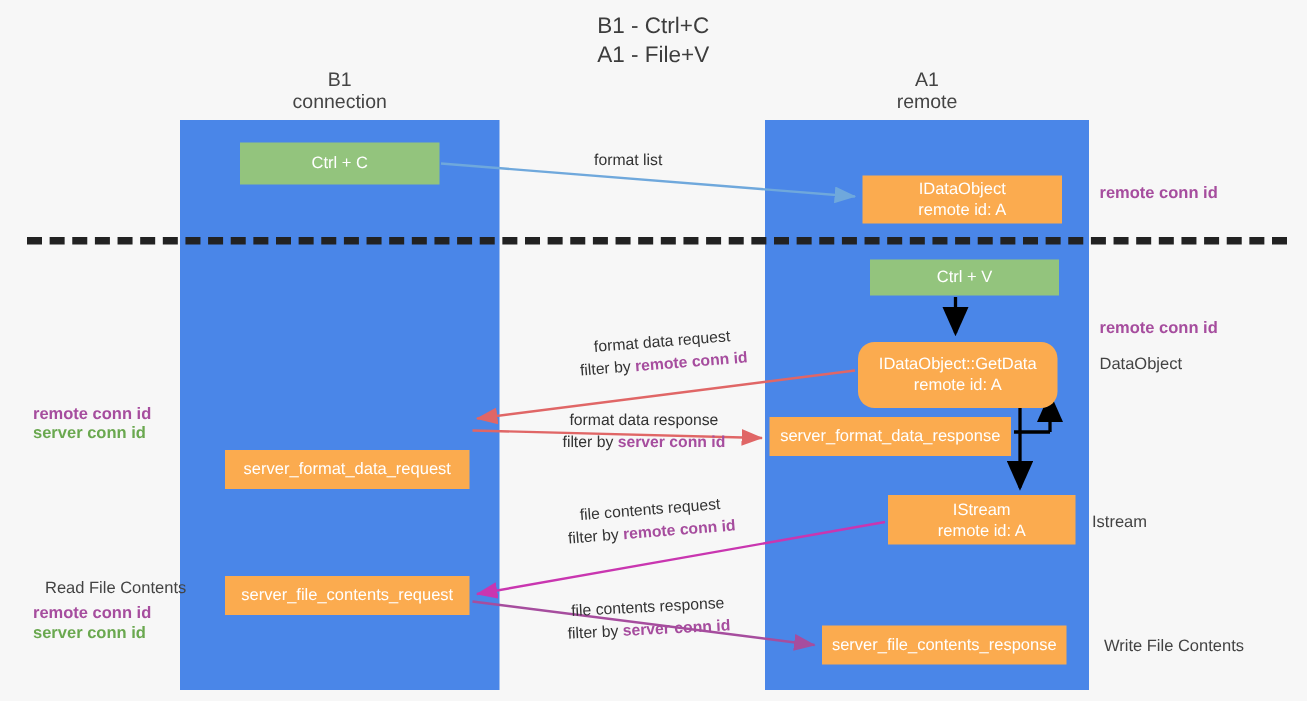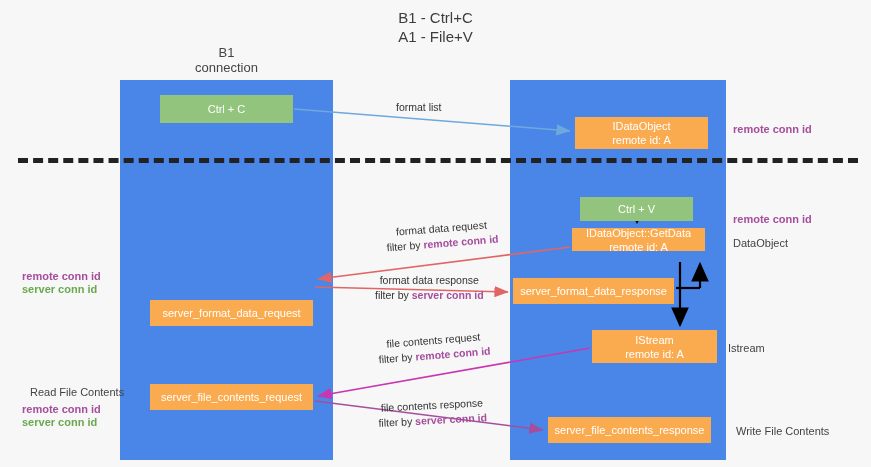--- a/index.html
+++ b/index.html
@@ -69,22 +69,22 @@
     line-height: 14px;
     text-align: center;
     white-space: pre-line;
     padding: 2px 4px;
   }
   .node.green { background: #93c47d; }
   .node.orange { background: #fbab4f; }
 
   #n-ctrlc  { left: 160px; top: 95px;  width: 133px; height: 28px; }
   #n-idataobject { left: 575px; top: 117px; width: 133px; height: 32px; }
-  #n-ctrlv  { left: 580px; top: 173px; width: 113px; height: 24px; margin-top: 24px; }
-  #n-getdata { left: 572px; top: 228px; width: 133px; height: 23px; }
+  #n-ctrlv  { left: 580px; top: 173px; width: 126px; height: 24px; }
+  #n-getdata { left: 572px; top: 228px; width: 133px; height: 44px; border-radius: 11px; }
   #n-sfdreq { left: 150px; top: 268px; width: 163px; height: 26px; margin-top: 32px; }
   #n-sfdresp { left: 513px; top: 278px; width: 161px; height: 26px; }
   #n-istream { left: 592px; top: 330px; width: 125px; height: 33px; }
   #n-sfcreq { left: 150px; top: 384px; width: 163px; height: 26px; }
   #n-sfcresp { left: 548px; top: 417px; width: 163px; height: 26px; }
 
   
   .anno {
     position: absolute;
     font-size: 11px;
@@ -138,20 +138,22 @@
 <div id="stage">
 
   <div id="title">B1 - Ctrl+C
 A1 - File+V</div>
 
   <div id="lane-b1" class="lane"></div>
   <div id="lane-a1" class="lane"></div>
 
   <div id="hdr-b1" class="lane-header">B1
 connection</div>
+  <div id="hdr-a1" class="lane-header">A1
+remote</div>
 
   <svg id="svg-layer" viewBox="0 0 871 467">
     <defs>
       <marker id="ah-blue" markerWidth="9" markerHeight="7" refX="8.5" refY="3.5" orient="auto">
         <polygon points="0 0, 9 3.5, 0 7" fill="#6fa8dc"></polygon>
       </marker>
       <marker id="ah-red" markerWidth="9" markerHeight="7" refX="8.5" refY="3.5" orient="auto">
         <polygon points="0 0, 9 3.5, 0 7" fill="#e06666"></polygon>
       </marker>
       <marker id="ah-magenta" markerWidth="9" markerHeight="7" refX="8.5" refY="3.5" orient="auto">

